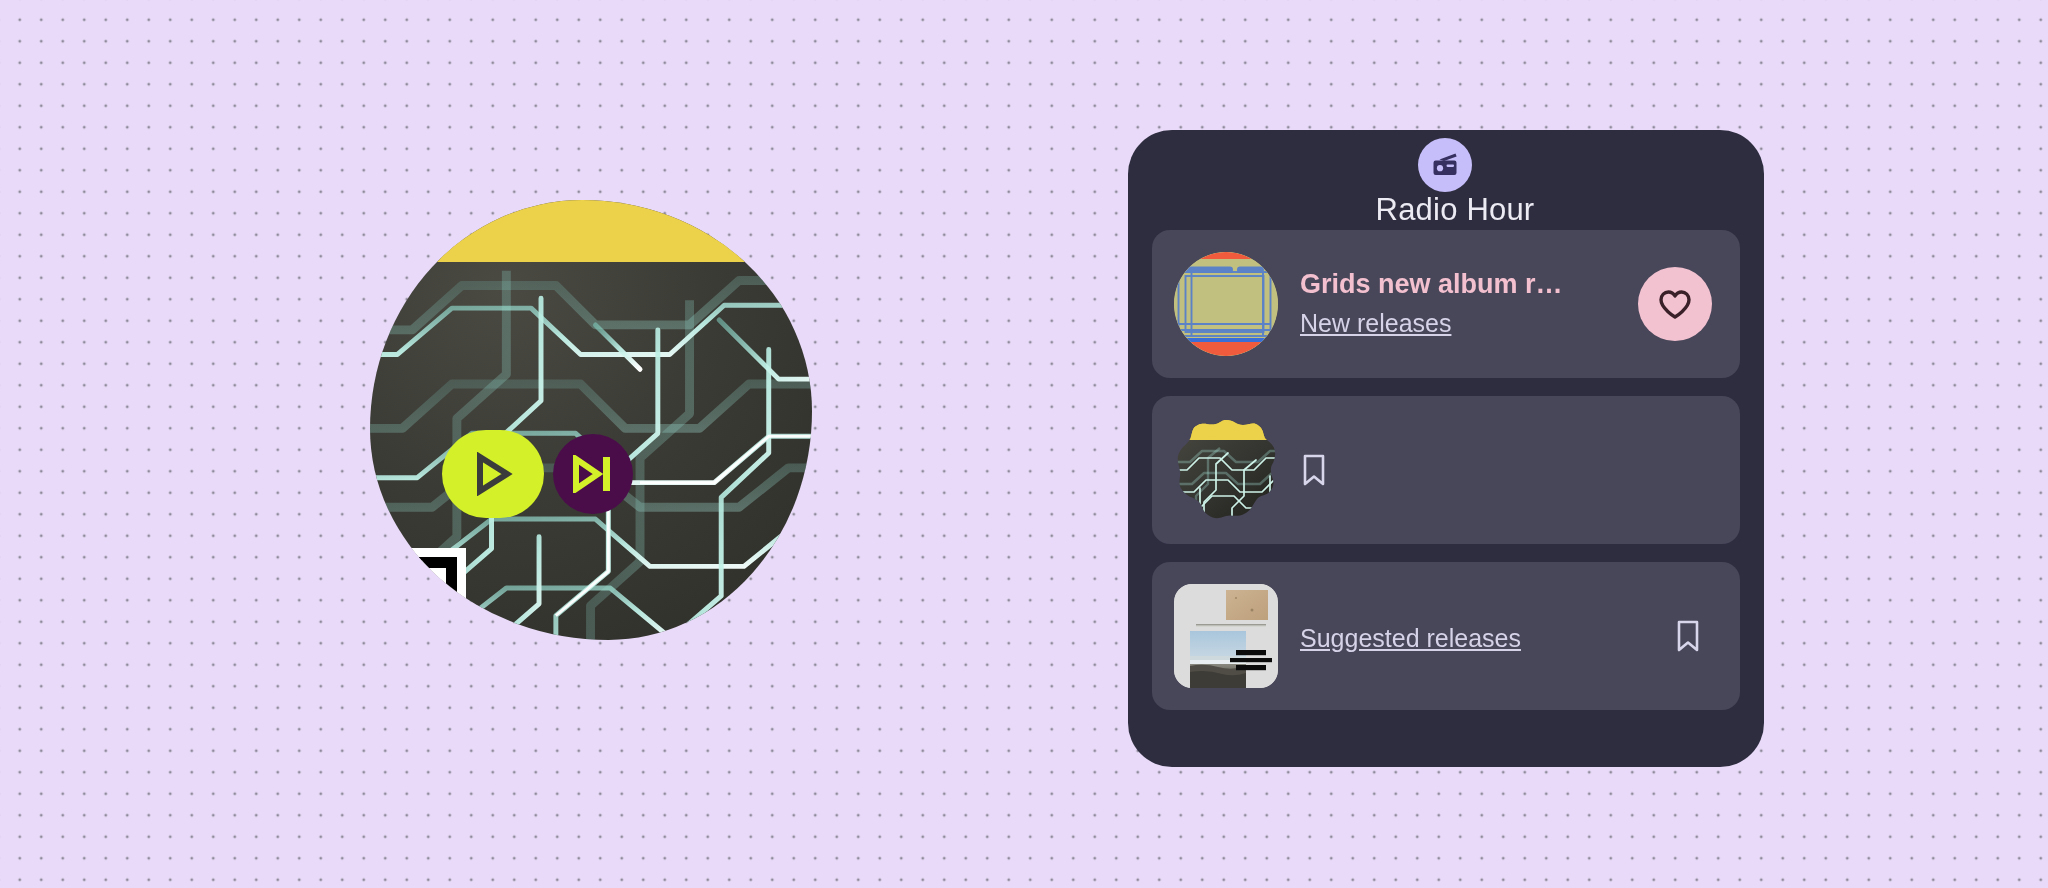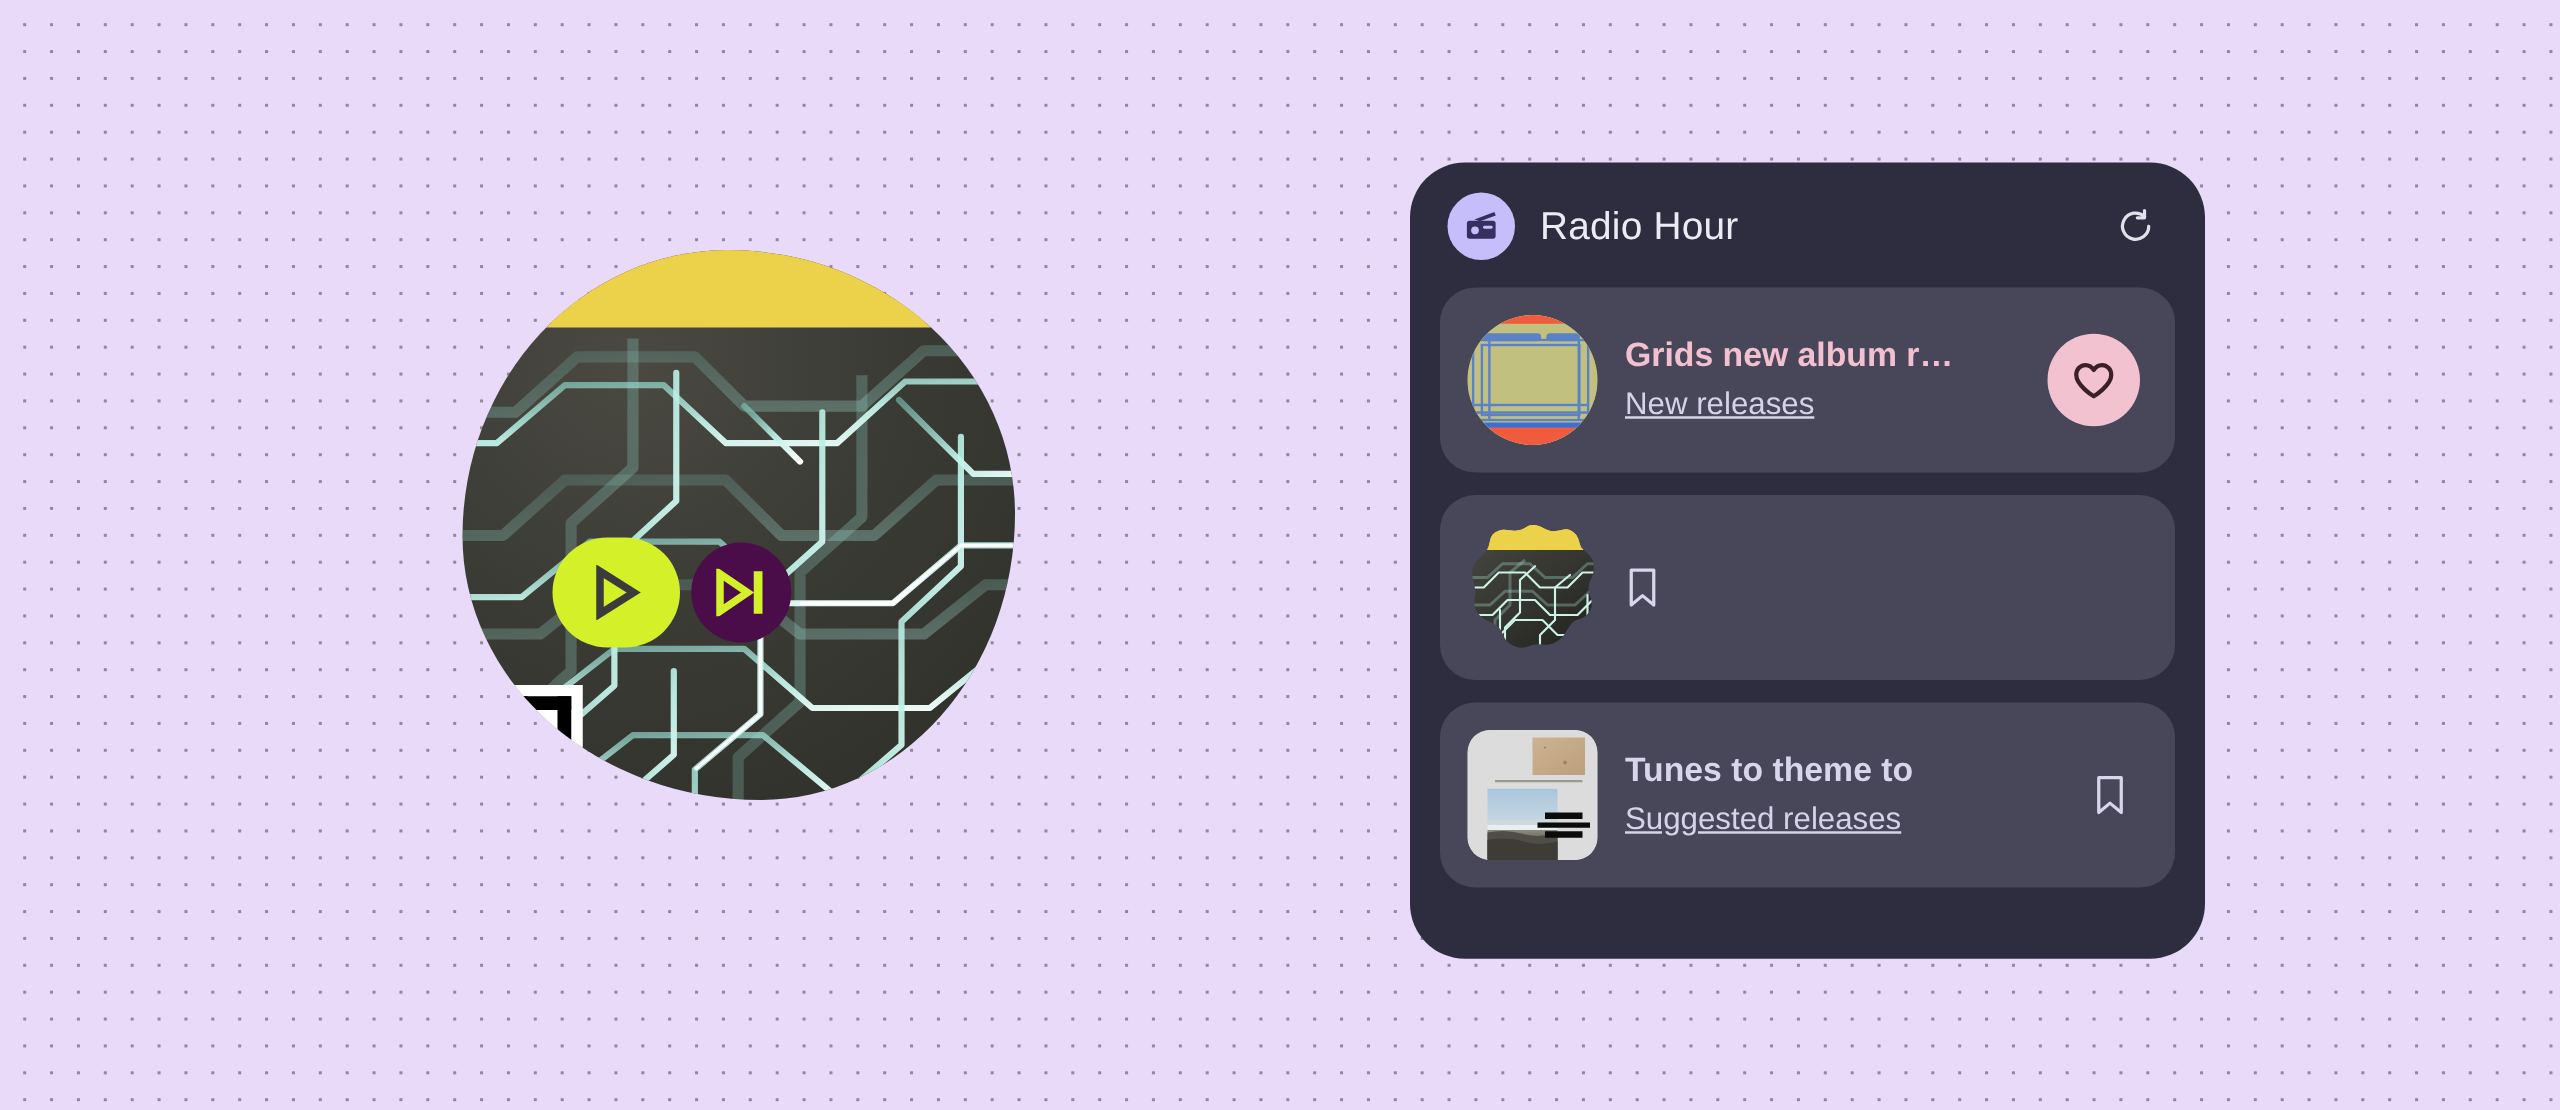--- a/index.html
+++ b/index.html
@@ -118,20 +118,21 @@
     border-radius: 44px;
     padding: 0 24px;
   }
 
   #card-header {
     height: 86px;
     display: flex;
     align-items: center;
     padding: 0 8px 0 6px;
     margin-top: 8px;
+    flex-direction: column;
   }
 
   #radio-badge {
     width: 54px; height: 54px;
     border-radius: 50%;
     background: #c6befa;
     display: flex;
     align-items: center;
     justify-content: center;
     flex: 0 0 auto;
@@ -155,21 +156,21 @@
   #card-list {
     display: flex;
     flex-direction: column;
     gap: 18px;
     margin-top: 6px;
   }
 
   .row {
     height: 148px;
     background: #484659;
-    border-radius: 28px;
+    border-radius: 18px;
     display: flex;
     align-items: center;
     padding: 0 28px 0 22px;
     cursor: pointer;
   }
 
   .row-thumb {
     width: 104px; height: 104px;
     flex: 0 0 auto;
     position: relative;
@@ -458,21 +459,20 @@
               <path d="M16 88 Q32 85 48 90 Q60 93 72 89 L72 104 L16 104 Z" fill="#3e3c36"></path>
             </g>
             <rect x="62" y="66" width="30" height="5.2" fill="#0b0b0b"></rect>
             <rect x="56" y="74" width="42" height="4.2" fill="#0b0b0b"></rect>
             <rect x="62" y="81" width="30" height="5.2" fill="#0b0b0b"></rect>
           </g>
         </svg>
       </div>
 
       <div class="row-text">
-        <div class="row-title">Tunes to theme to</div>
         <div class="row-sub">Suggested releases</div>
       </div>
 
       <div class="row-action bookmark-btn">
         <svg width="28" height="34" viewBox="0 0 28 34">
           <path d="M5 3 H23 V31 L14 23.5 L5 31 Z" fill="none" stroke="#d8d6ea" stroke-width="2.6" stroke-linejoin="round"></path>
         </svg>
       </div>
     </div>
 

